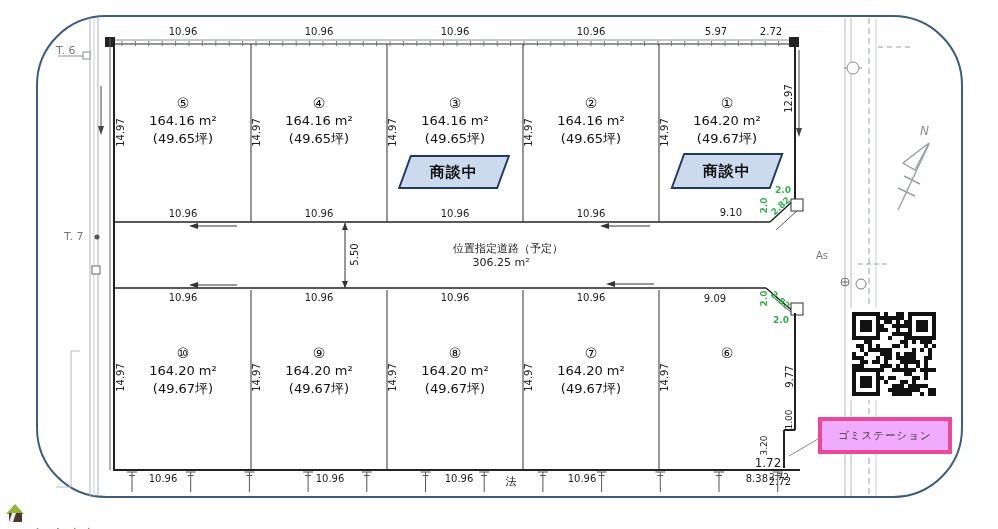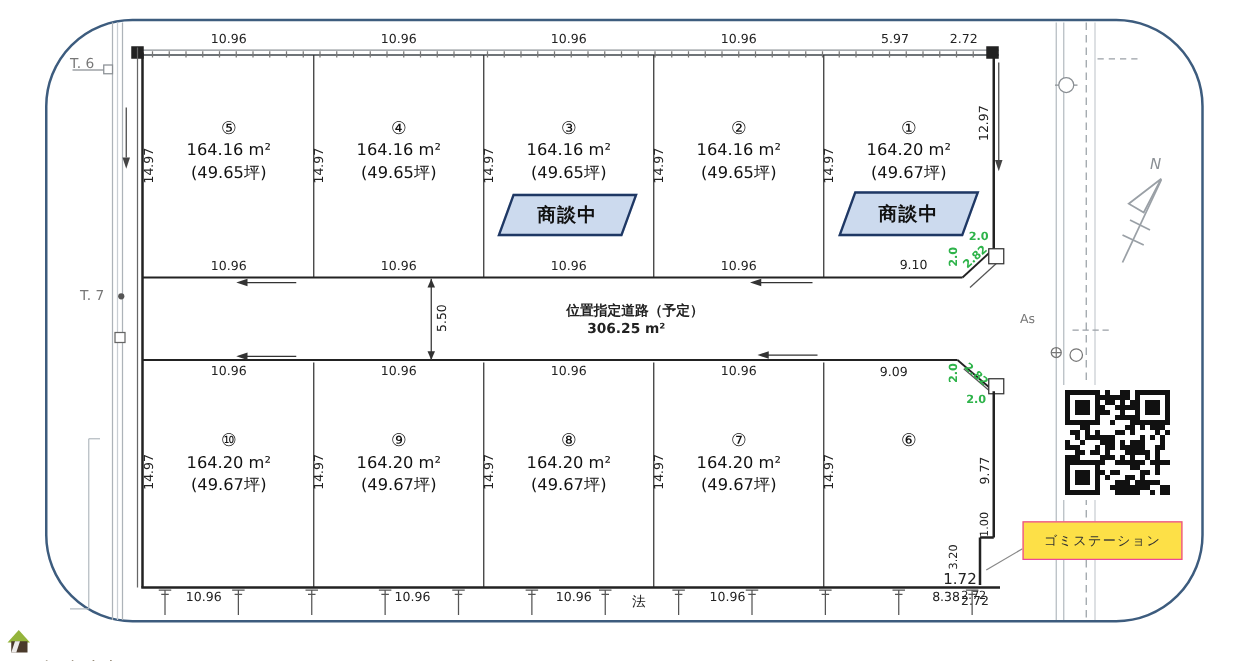--- a/index.html
+++ b/index.html
@@ -24,24 +24,24 @@
   .plot .num{font-size:14px;}
   .badge{
     position:absolute;width:96px;height:30px;background:#ccdaee;
     border:2px solid #1f3864;transform:skewX(-20deg);
     display:flex;align-items:center;justify-content:center;
   }
   .badge span{
     transform:skewX(20deg);font-weight:bold;font-size:15px;color:#111;
     letter-spacing:1px;white-space:nowrap;
   }
-  .road-label{position:absolute;text-align:center;font-size:11px;color:#222;white-space:nowrap;font-weight:bold;}
+  .road-label{position:absolute;text-align:center;font-size:11px;color:#222;white-space:nowrap;}
   .note-box{
     position:absolute;left:818px;top:417px;width:126px;height:29px;
-    background:#fde047;border:1px solid #ec4899;display:flex;align-items:center;
+    background:#f0abfc;border:4px solid #ec4899;display:flex;align-items:center;
     justify-content:center;font-size:10.5px;color:#333;letter-spacing:1px;
   }
   .small-gray{position:absolute;font-size:11px;color:#777;white-space:nowrap;}
   .compass-n{position:absolute;left:920px;top:124px;font-size:12px;font-style:italic;color:#8a8f94;}
   .logo{position:absolute;left:6px;top:524px;display:flex;align-items:flex-end;}
   .logo-text{font-size:15px;color:#8c7f6b;letter-spacing:2px;margin-left:4px;}
   svg{position:absolute;left:0;top:0;pointer-events:none;}
 </style>
 </head>
 <body>

